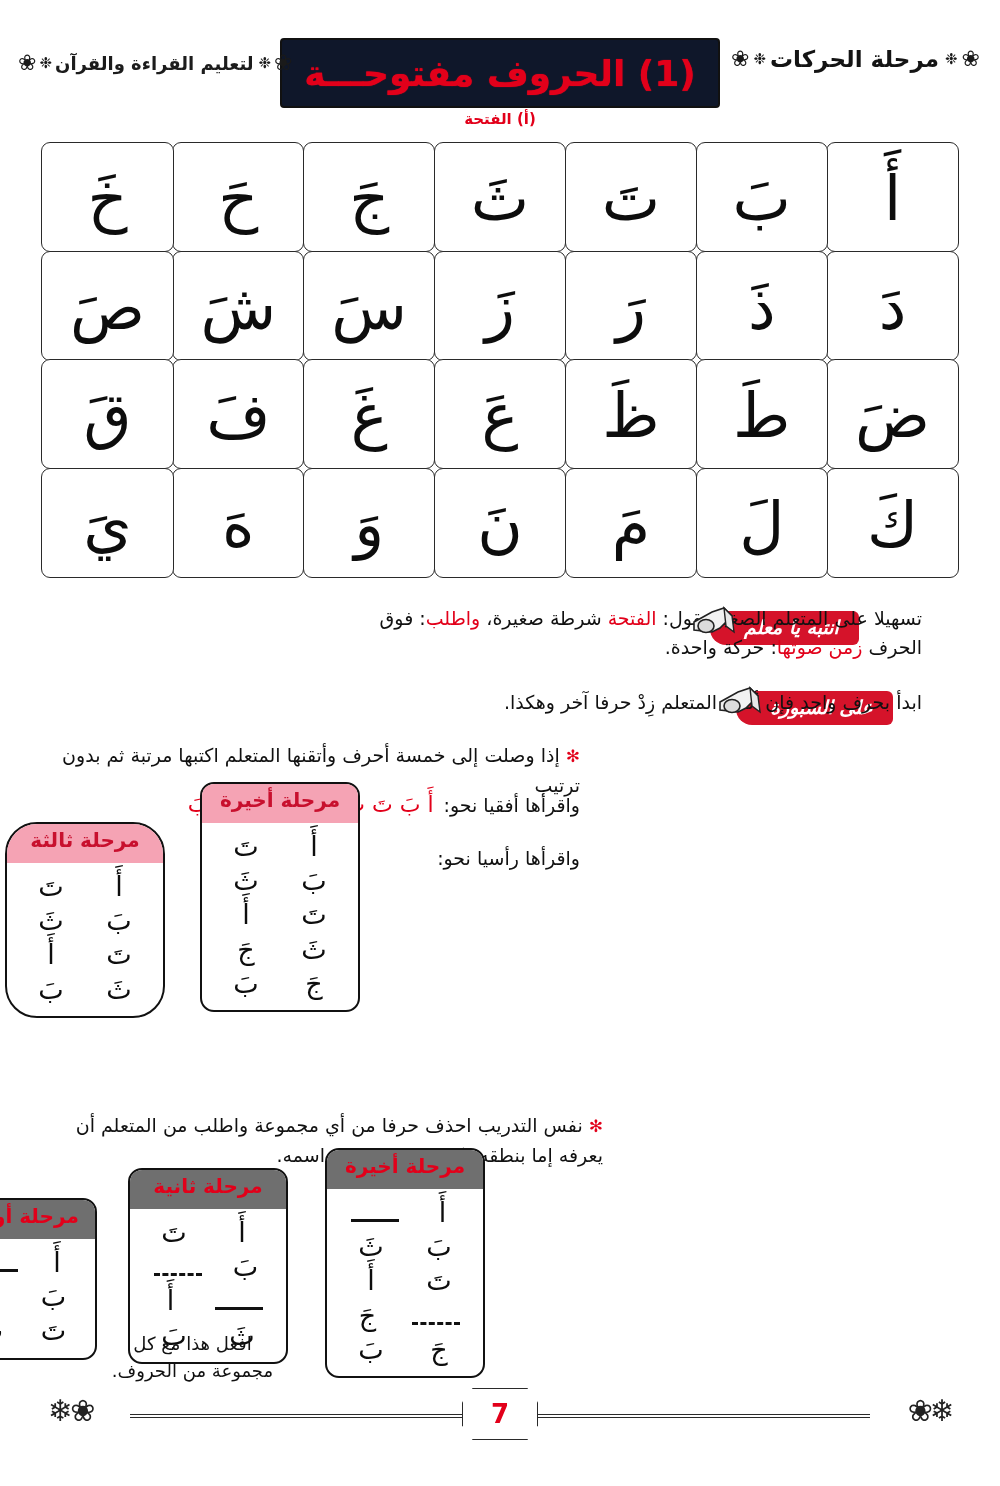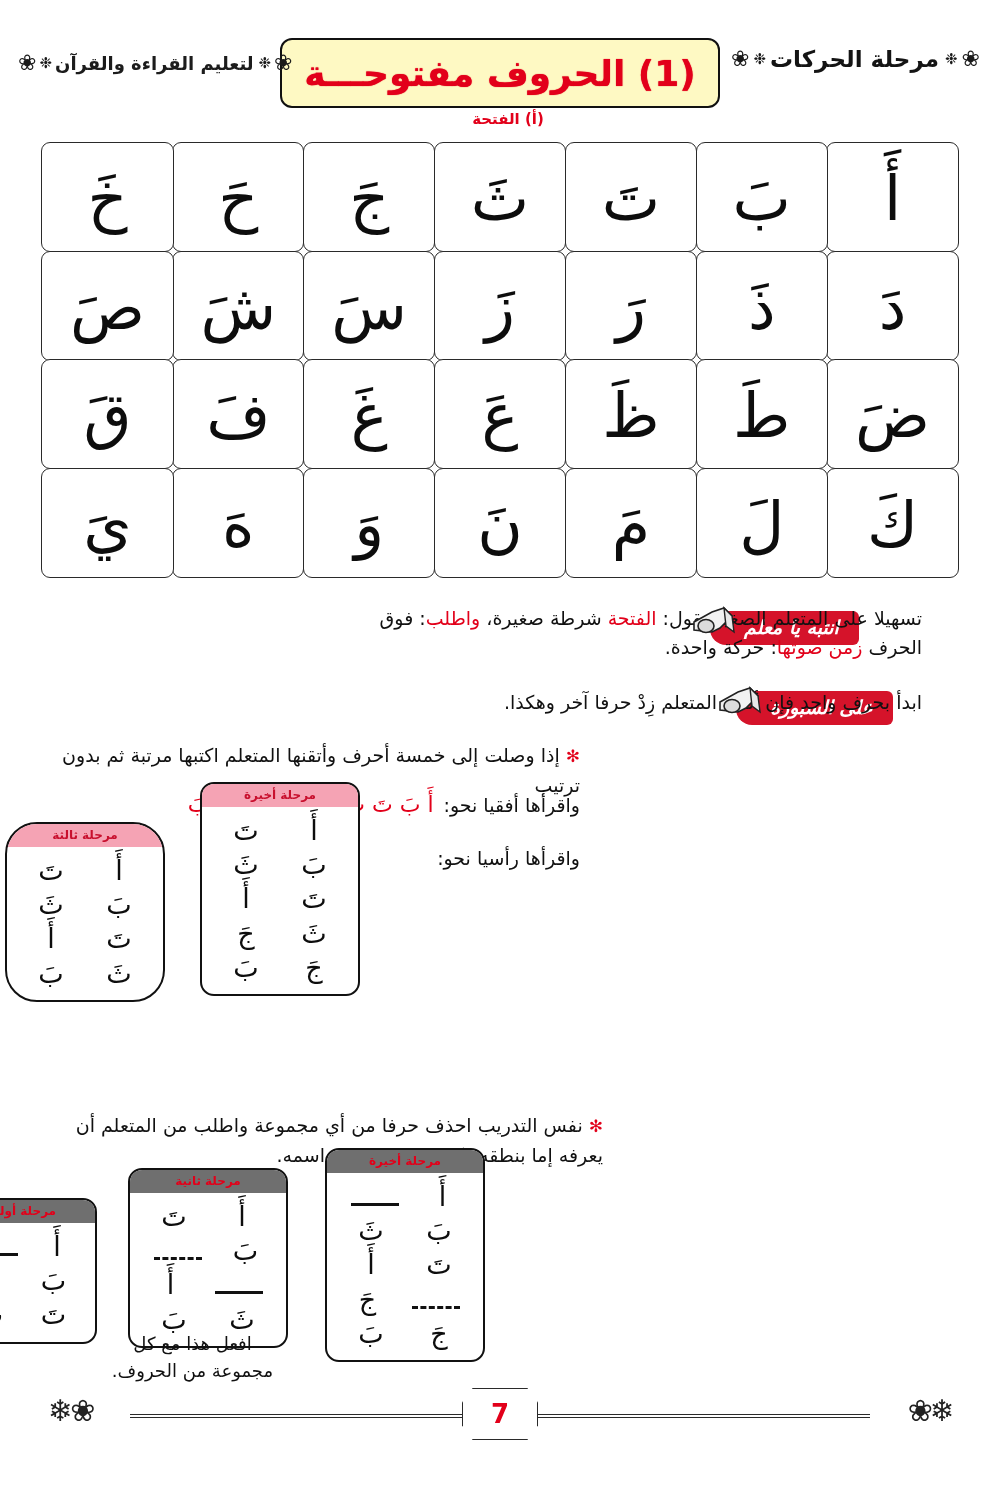--- a/index.html
+++ b/index.html
@@ -36,34 +36,33 @@
     font-size:23px; font-weight:bold; color:#141414;
     letter-spacing:0px;
   }
   .hdr-left .txt {
     font-size:18px; font-weight:bold; color:#1c1c1c;
   }
   .title-box {
     position:absolute; left:50%; transform:translateX(-50%);
     top:0px;
     width:440px; height:70px;
-    border:2.5px solid #111; border-radius:12px;
-    background:#fef9c3;
+    border:2.5px solid #111; border-radius:4px;
+    background:#0f172a;
     display:flex; align-items:center; justify-content:center;
   }
   .title-box .title-txt {
     font-size:36px; font-weight:bold; color:#e2001a;
     letter-spacing:2px;
     text-shadow:0 0 1px #e2001a;
   }
   .subtitle {
     position:absolute; left:50%; transform:translateX(-50%);
     top:72px; font-size:15px; color:#e2001a; font-weight:bold;
     white-space:nowrap;
-    margin-left:8px;
   }
 
   
   .grid-wrap {
     position:absolute; top:143px; right:42px;
     width:916px; height:434px;
   }
   .grid {
     display:grid;
     grid-template-columns:repeat(7, 1fr);
@@ -135,22 +134,22 @@
   .sbox {
     position:absolute;
     border:2px solid #111;
     border-radius:14px;
     background:#fff;
     overflow:hidden;
     direction:rtl;
   }
   .sbox .shdr {
     text-align:center;
-    font-size:12px; font-weight:bold;
-    padding:4px 0 5px;
+    font-size:20px; font-weight:bold;
+    padding:4px 0 11px;
   }
   .sbox.pink .shdr { background:#f5a3b4; color:#c8102e; }
   .sbox.gray .shdr { background:#6f6f6f; color:#e2001a; }
   .sbox .rows { padding:7px 0 9px; }
   .sbox .row {
     display:flex; justify-content:space-around; align-items:center;
     font-size:27px; line-height:1.12;
     padding:2px 10px;
     color:#0d0d0d;
   }

